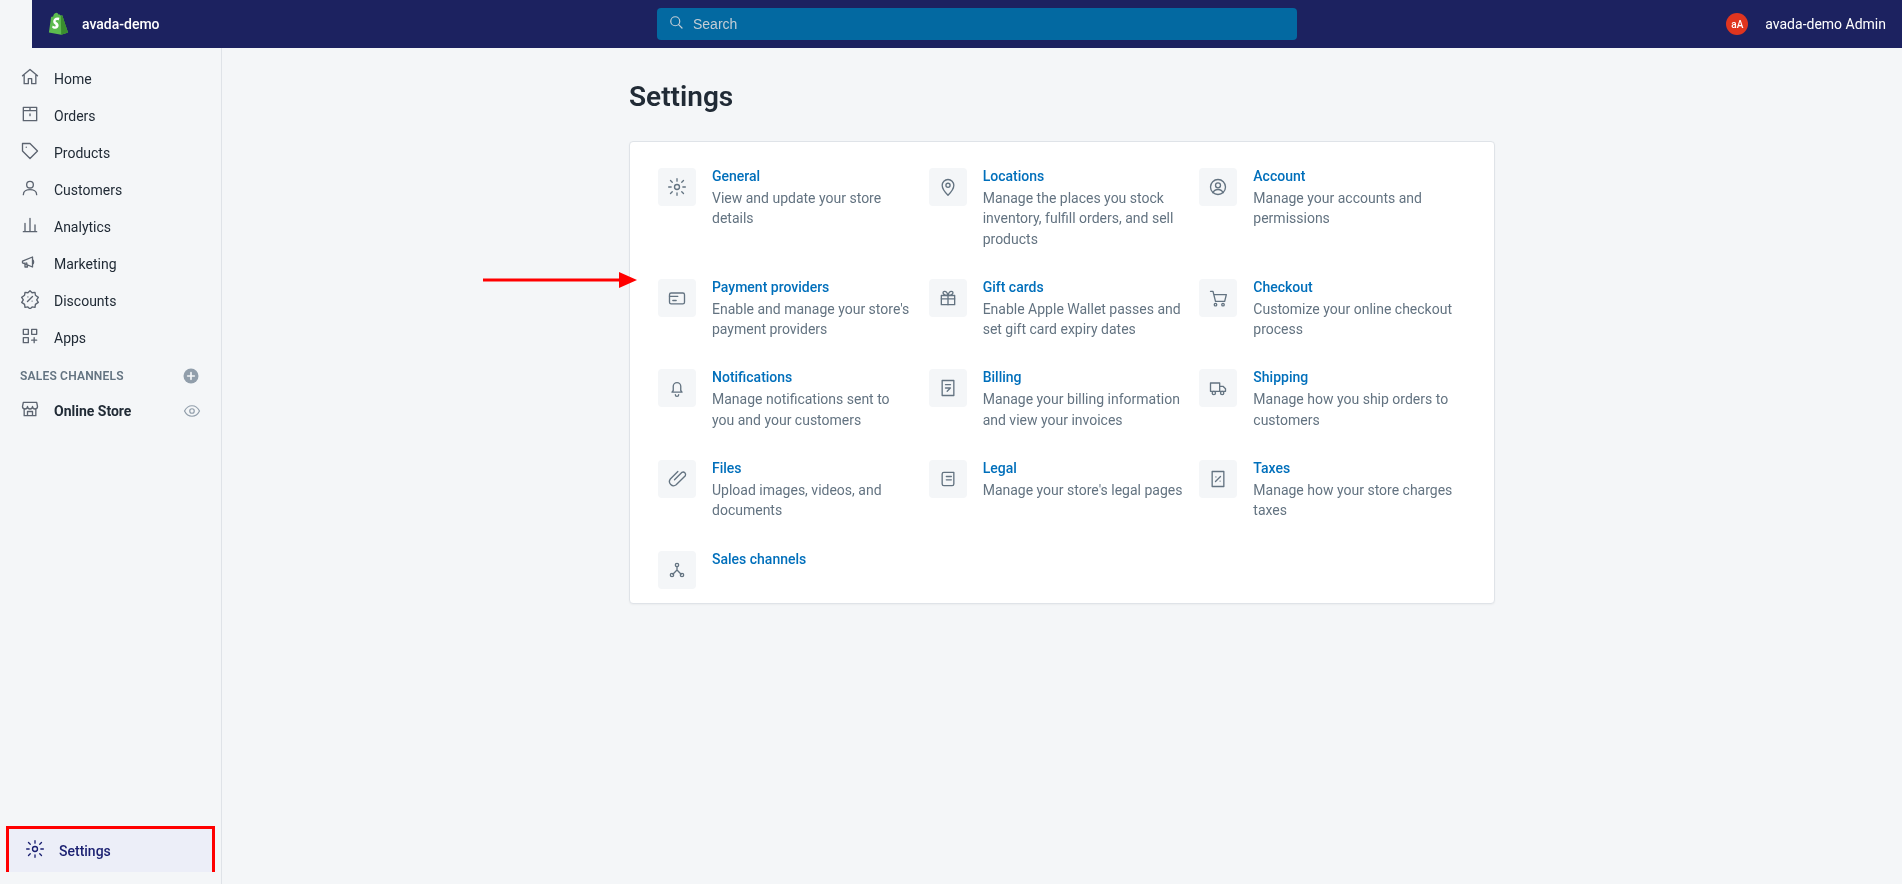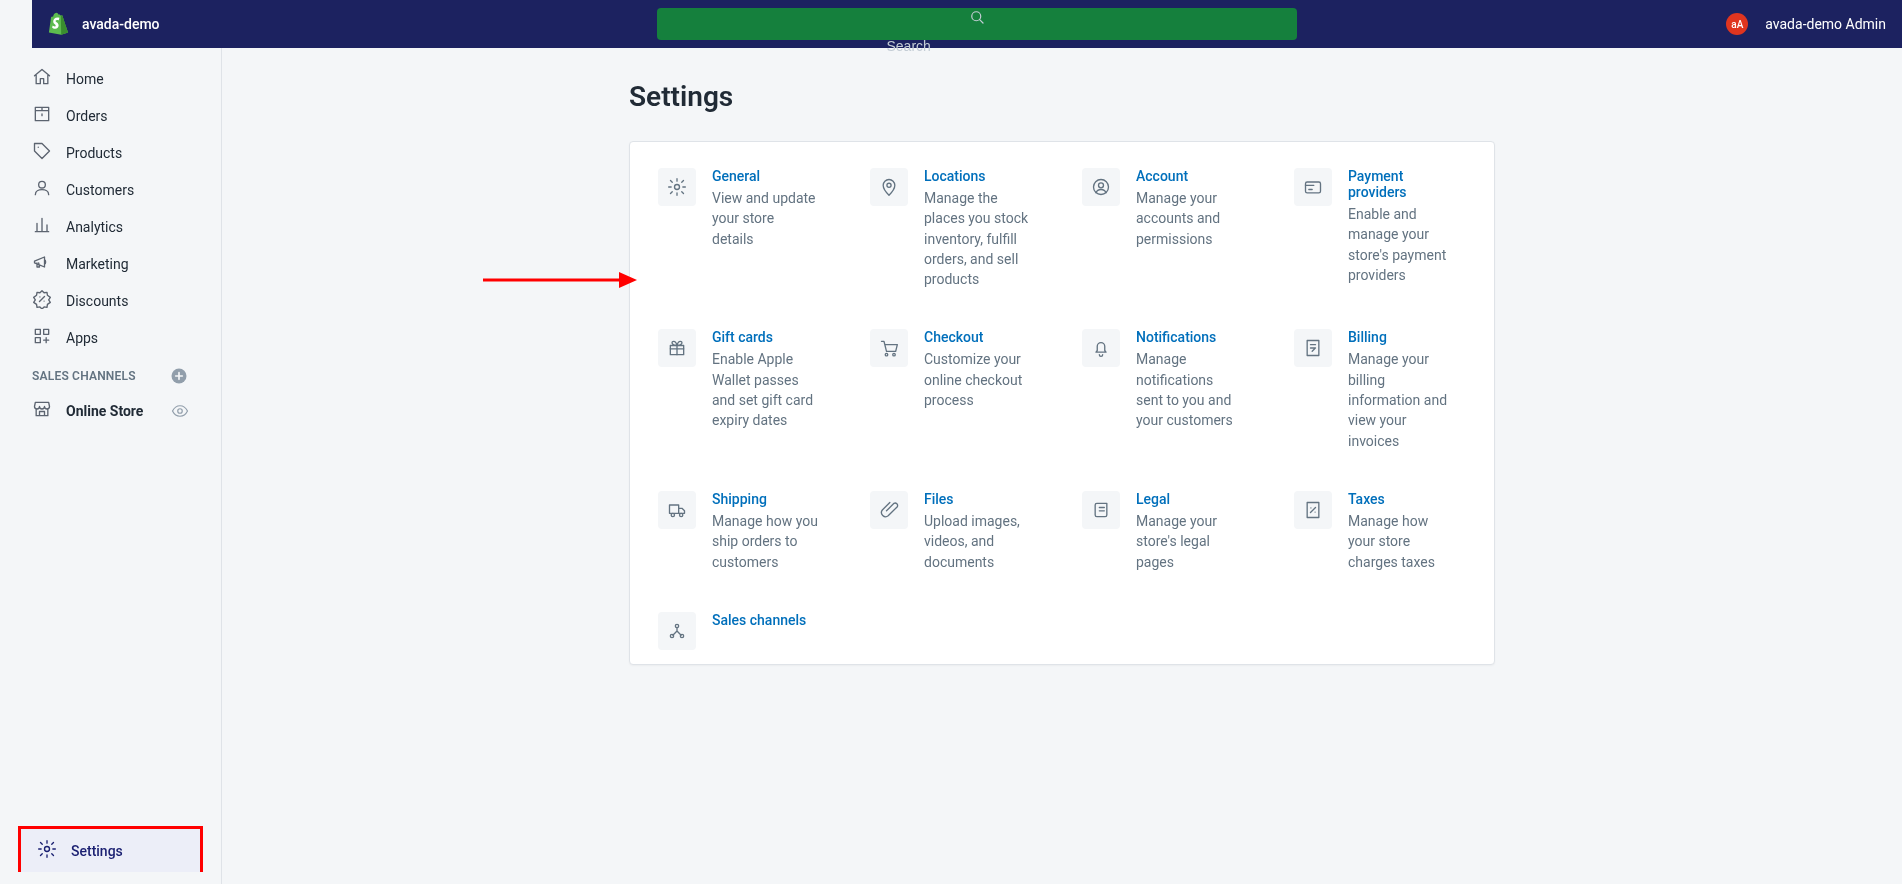--- a/index.html
+++ b/index.html
@@ -5,48 +5,48 @@
   * { box-sizing: border-box; margin: 0; padding: 0; }
   html, body { height: 100%; font-family: -apple-system, BlinkMacSystemFont, "Segoe UI", Roboto, Helvetica, Arial, sans-serif; background: #f4f6f8; color: #212b36; }
   body { display: flex; flex-direction: column; overflow: hidden; }
 
   
   .topbar { height: 48px; background: #1c2260; display: flex; align-items: center; padding: 0 16px; color: #fff; flex-shrink: 0; margin-left: 32px; }
   .topbar-left { display: flex; align-items: center; gap: 12px; min-width: 220px; }
   .logo { width: 22px; height: 24px; }
   .store-name { font-size: 14px; font-weight: 500; }
   .topbar-center { flex: 1; display: flex; justify-content: center; }
-  .searchbox { width: 640px; max-width: 100%; height: 32px; background: #15803d; border-radius: 4px; display: flex; align-items: center; padding: 0 10px; gap: 8px; flex-direction: column; }
+  .searchbox { width: 640px; max-width: 100%; height: 32px; background: #0369a1; border-radius: 4px; display: flex; align-items: center; padding: 0 10px; gap: 8px; }
   .searchbox input { flex: 1; background: transparent; border: none; outline: none; color: #dfe3e8; font-size: 14px; }
   .searchbox input::placeholder { color: #c4cdd5; }
   .topbar-right { display: flex; align-items: center; gap: 17px; min-width: 200px; justify-content: flex-end; }
   .avatar { width: 22px; height: 22px; border-radius: 50%; background: #e0351f; display: flex; align-items: center; justify-content: center; font-size: 10px; font-weight: 500; color: #fff; }
   .user-name { font-size: 14px; }
 
   
   .shell { flex: 1; display: flex; min-height: 0; }
-  .sidebar { width: 222px; background: #f4f6f8; border-right: 1px solid #dfe3e8; display: flex; flex-direction: column; padding: 12px 16px; position: relative; }
+  .sidebar { width: 222px; background: #f4f6f8; border-right: 1px solid #dfe3e8; display: flex; flex-direction: column; padding: 12px 4px; position: relative; }
   .nav { list-style: none; }
   .nav-item { display: flex; align-items: center; gap: 14px; padding: 7px 16px; font-size: 14px; color: #212b36; cursor: pointer; }
   .nav-item svg { width: 20px; height: 20px; flex-shrink: 0; }
   .nav-section-title { font-size: 12px; font-weight: 600; color: #637381; padding: 10px 16px 6px; letter-spacing: .2px; display:flex; align-items:center; justify-content:space-between;}
   .nav-section-title .add-circle { width:20px; height:20px; color:#919eab; }
   .channel-row { display:flex; align-items:center; gap:14px; padding:7px 16px; font-size:14px; color:#212b36; cursor:pointer;font-weight:bold; }
   .channel-row .eye { margin-left:auto; width:18px; height:18px; color:#919eab; }
   .sidebar-footer { margin-top: auto; }
   .settings-item { display:flex; align-items:center; gap:14px; padding:10px 16px; font-size:14px; background:#eceef8; color:#1a1f71; font-weight:500; cursor:pointer; }
   .settings-item svg { width:20px; height:20px; }
   .settings-highlight-box { border:3px solid #ff0000; border-bottom:none; margin:0 2px 0 2px; }
 
   
   .main { flex: 1; overflow: auto; padding: 32px 24px 60px; position: relative; }
   .page { max-width: 866px; margin: 0 auto; }
   .page-title { font-size: 28px; font-weight: 600; color: #212b36; margin-bottom: 28px; }
   .card { background: #fff; border: 1px solid #dfe3e8; border-radius: 4px; padding: 26px 28px 14px; box-shadow: 0 1px 2px rgba(0,0,0,.04); }
-  .grid { display: grid; grid-template-columns: repeat(4, 1fr); column-gap: 4px; row-gap: 30px; gap: 40px; }
+  .grid { display: grid; grid-template-columns: repeat(3, 1fr); column-gap: 4px; row-gap: 30px; }
   .cell { display: flex; align-items: flex-start; gap: 16px; padding-right: 12px; }
   .iconbox { width: 38px; height: 38px; background: #f4f6f8; border-radius: 4px; display:flex; align-items:center; justify-content:center; color:#637381; flex-shrink:0; }
   .iconbox svg { width: 20px; height: 20px; }
   .cell-title { font-size: 14px; font-weight: 500; color: #006fbb; margin-bottom: 4px; cursor:pointer; }
   .cell-desc { font-size: 14px; line-height: 1.45; color: #637381; }
   .arrow-annotation { position:absolute; pointer-events:none; }
 
   
   .stroke-icon { fill:none; stroke:currentColor; stroke-width:1.6; stroke-linecap:round; stroke-linejoin:round; }
 </style>

